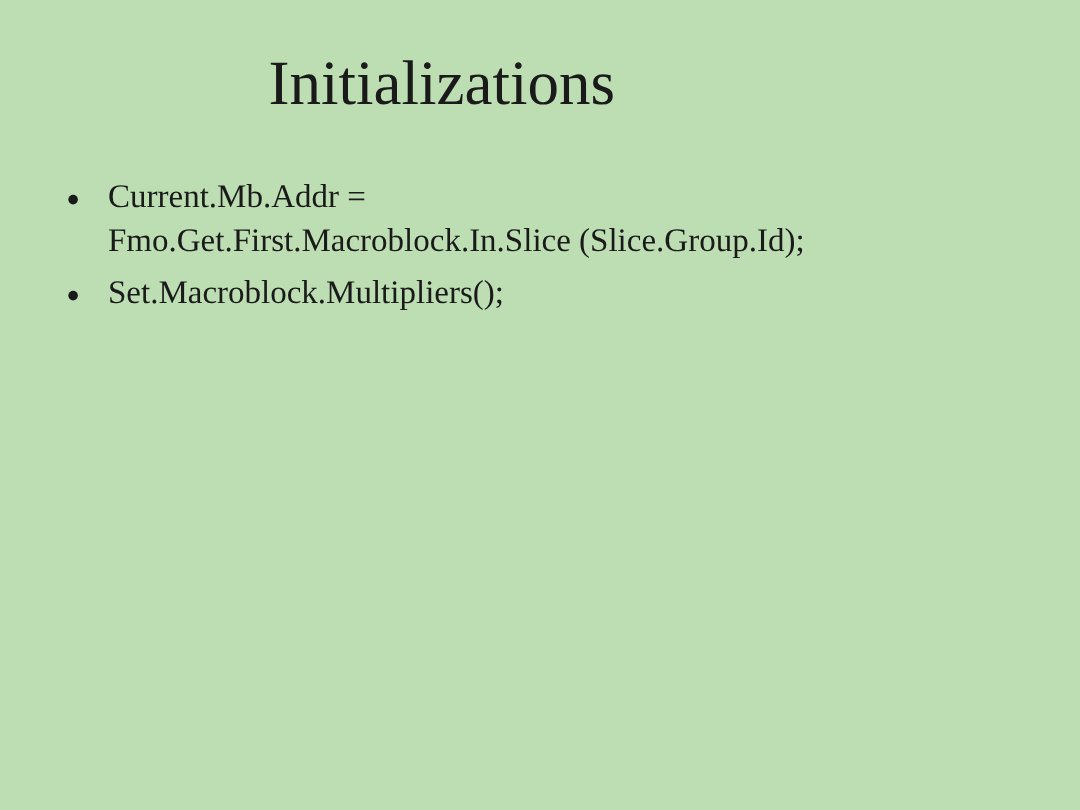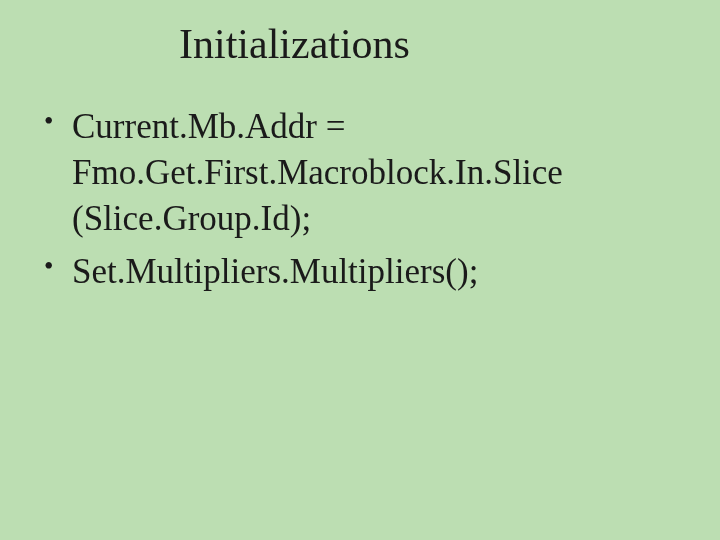--- a/index.html
+++ b/index.html
@@ -8,50 +8,50 @@
     width: 720px;
     height: 540px;
     background: #bcdeb2;
     font-family: "Times New Roman", Times, serif;
     color: #1a1a1a;
   }
   .slide {
     width: 589px;
     height: 540px;
     box-sizing: border-box;
-    padding: 20px 40px 40px 40px;
+    padding: 32px 40px 40px 40px;
   }
   .title {
     text-align: center;
     font-size: 42px;
     font-weight: 400;
     margin: 0 0 36px 0;
   }
   ul.bullets {
     list-style: none;
     margin: 0;
     padding: 0 0 0 4px;
   }
   ul.bullets > li {
     position: relative;
     padding-left: 28px;
-    font-size: 35px;
+    font-size: 22px;
     line-height: 1.32;
     margin-bottom: 6px;
   }
   ul.bullets > li::before {
     content: "•";
     position: absolute;
     left: 0;
     top: 0;
     font-size: 27px;
   }
 </style>
 </head>
 <body>
 
 <div class="slide">
   <h1 class="title">Initializations</h1>
   <ul class="bullets">
     <li>Current.Mb.Addr = Fmo.Get.First.Macroblock.In.Slice (Slice.Group.Id);</li>
-    <li>Set.Multipliers.Multipliers();</li>
+    <li>Set.Macroblock.Multipliers();</li>
   </ul>
 </div>
 
 </body></html>

